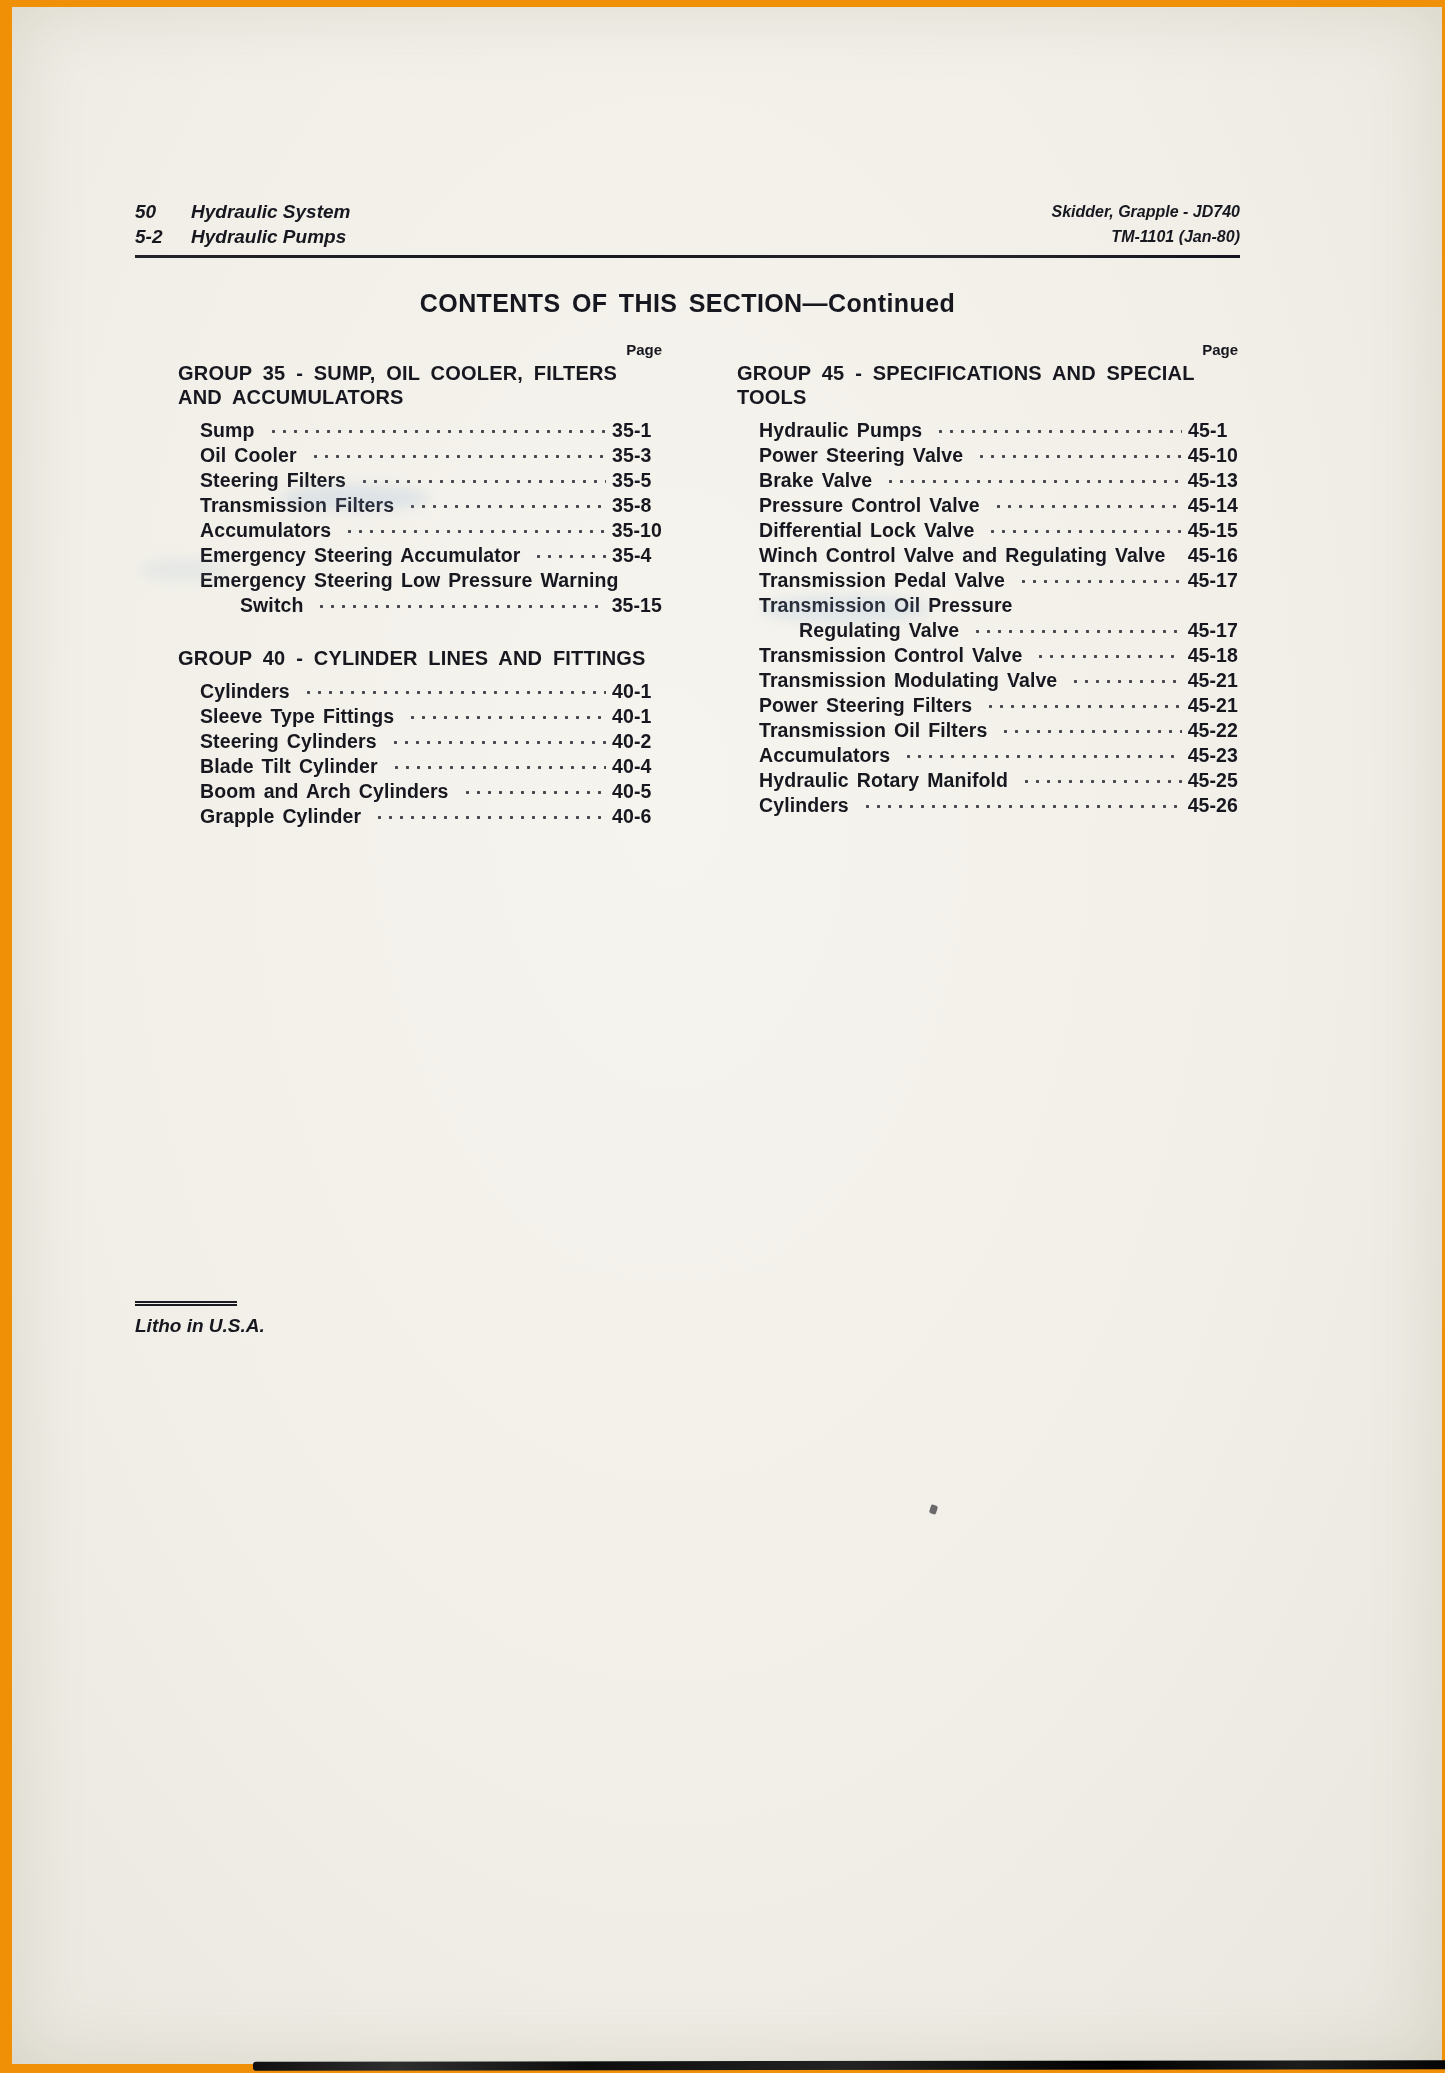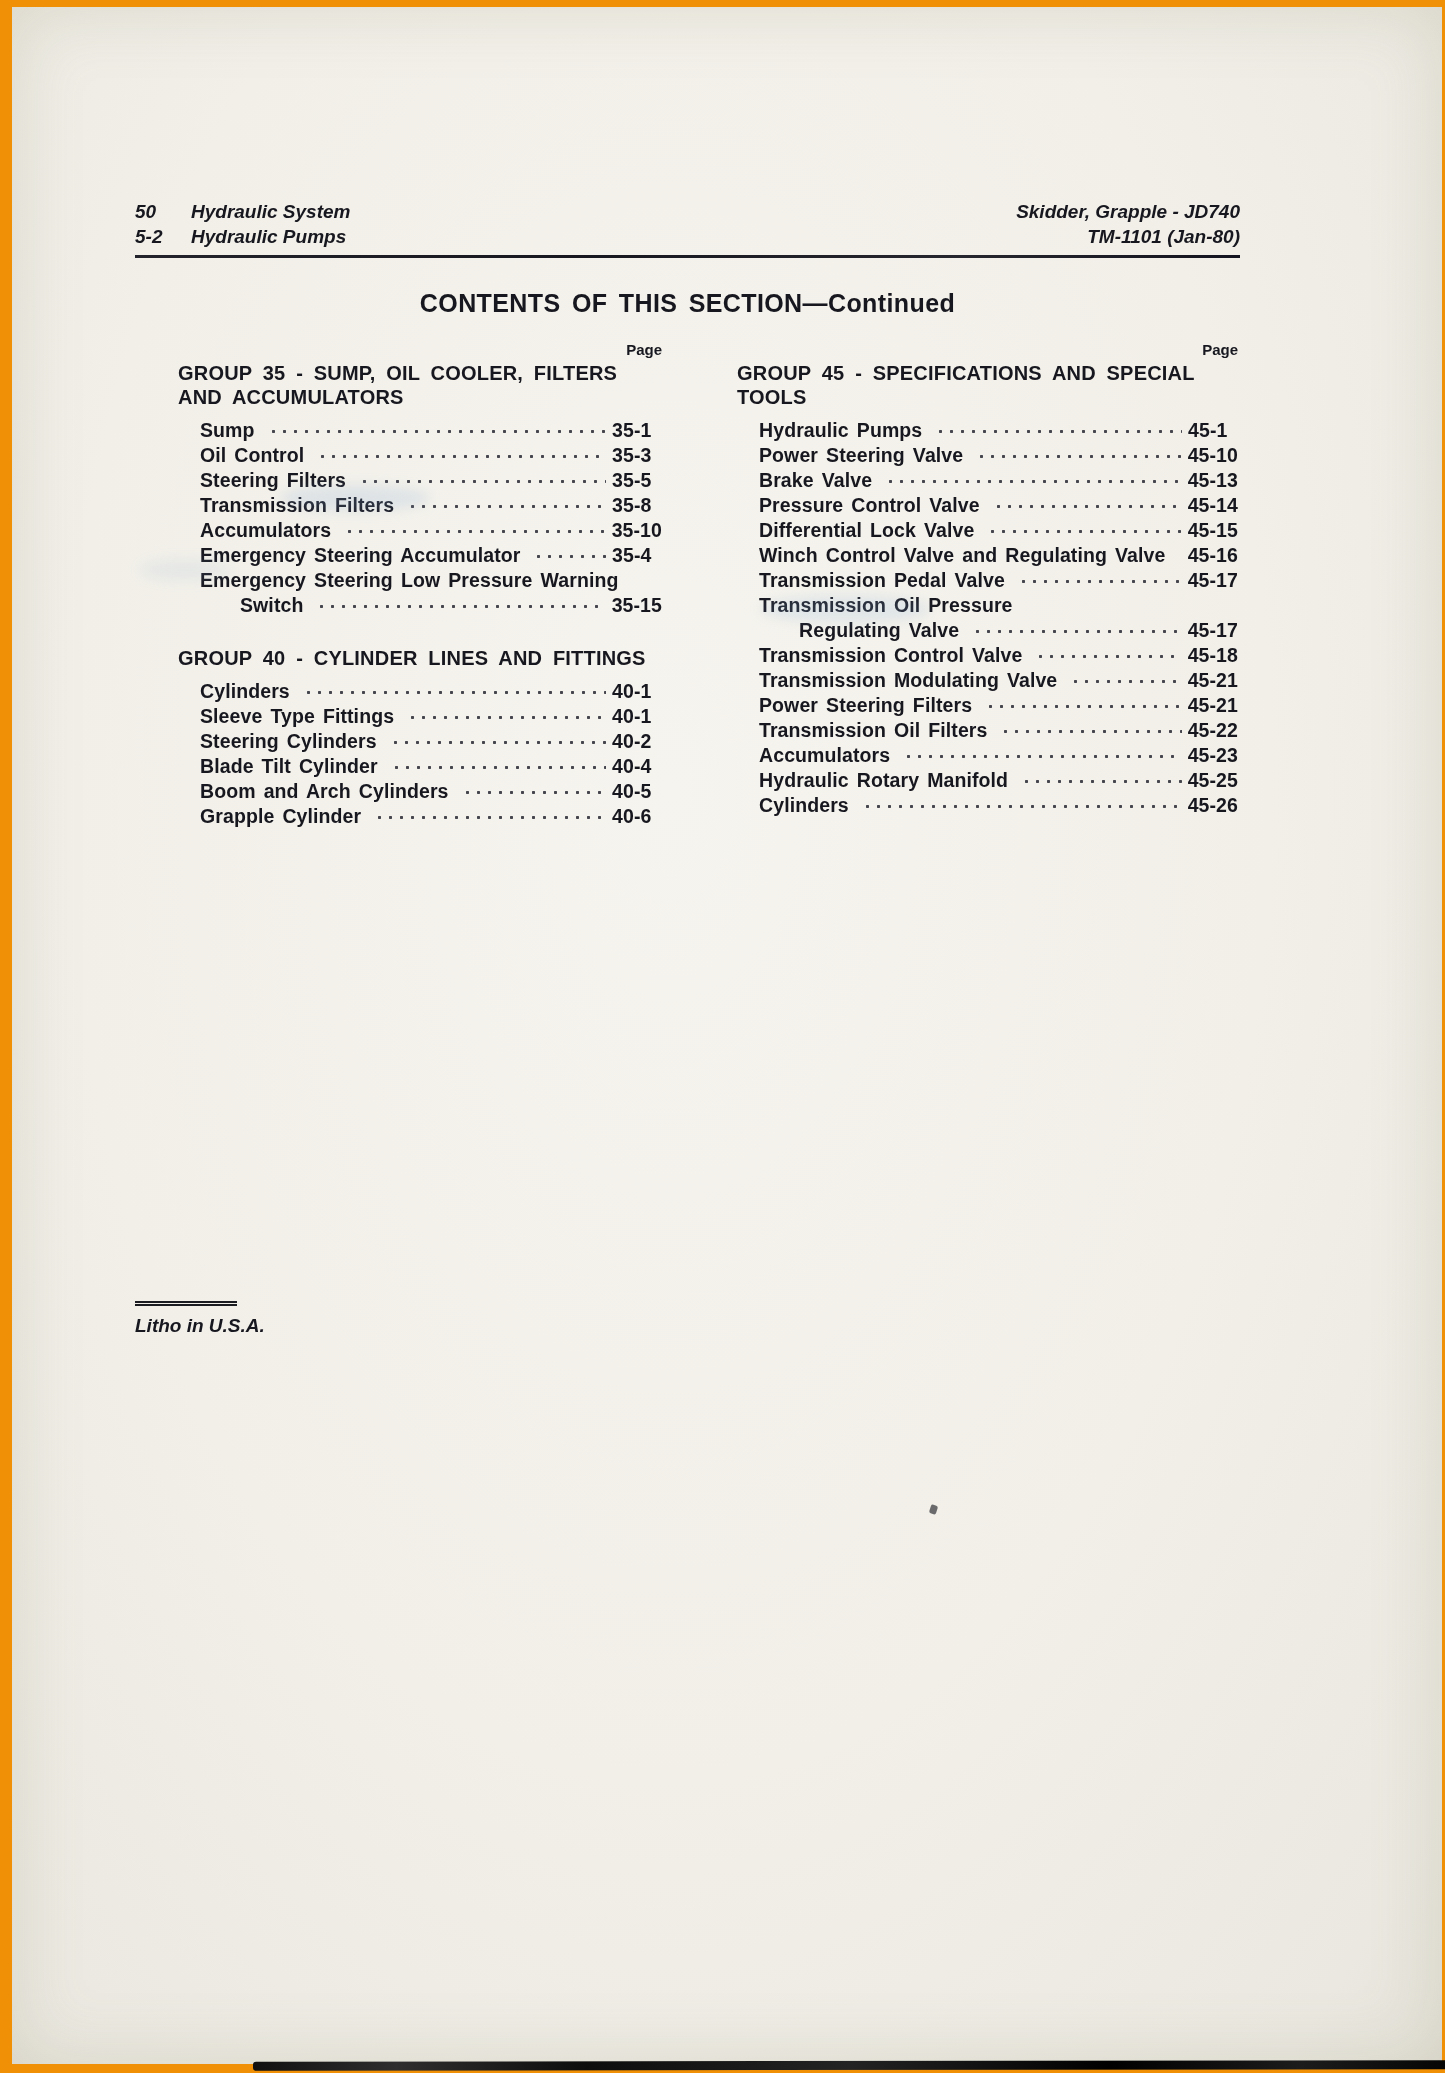--- a/index.html
+++ b/index.html
@@ -11,21 +11,21 @@
   }
   .page {
     position:absolute; left:12px; top:7px; right:3px; bottom:9px;
     background:radial-gradient(ellipse at 46% 38%, #f6f4ee 0%, #f1efe8 55%, #eae8e0 90%, #e5e3da 100%);
     box-shadow: inset 0 0 70px rgba(150,140,110,0.22);
   }
   
   .hdr { position:absolute; left:123px; top:192px; width:1105px; display:flex; justify-content:space-between; }
   .hdr-left .hrow { display:flex; line-height:25px; font-size:19px; font-weight:bold; font-style:italic; }
   .hdr-num { width:56px; }
-  .hdr-right { text-align:right; line-height:25px; font-size:19px; font-weight:bold; font-style:italic; }
+  .hdr-right { text-align:right; line-height:25px; font-size:16px; font-weight:bold; font-style:italic; }
   .hdr-rule { position:absolute; left:123px; top:248px; width:1105px; height:3px;
     background:linear-gradient(90deg,#23232b 0%, #17171f 40%, #26262e 75%, #141420 100%); }
   
   .doc-title { position:absolute; left:123px; top:282px; width:1105px; text-align:center;
     font-size:25px; font-weight:bold; letter-spacing:0.4px; word-spacing:4px; }
   
   .cols { position:absolute; left:166px; top:334px; width:1062px; display:flex; gap:75px; }
   .col { width:484px; }
   .col:last-child { width:501px; }
   .page-lbl { text-align:right; font-size:15px; font-weight:bold; height:20px; line-height:18px; }
@@ -91,21 +91,21 @@
           <div class="group">
     <div class="g-head">GROUP 35 - SUMP, OIL COOLER, FILTERS</div>
     <div class="g-head g-head-l2">AND ACCUMULATORS</div>
     <div class="entries">
               <div class="row">
     <span class="lbl">Sump</span>
     <span class="leader"></span>
     <span class="pg">35-1</span>
   </div>
               <div class="row">
-    <span class="lbl">Oil Control</span>
+    <span class="lbl">Oil Cooler</span>
     <span class="leader"></span>
     <span class="pg">35-3</span>
   </div>
               <div class="row">
     <span class="lbl">Steering Filters</span>
     <span class="leader"></span>
     <span class="pg">35-5</span>
   </div>
               <div class="row">
     <span class="lbl">Transmission Filters</span>

